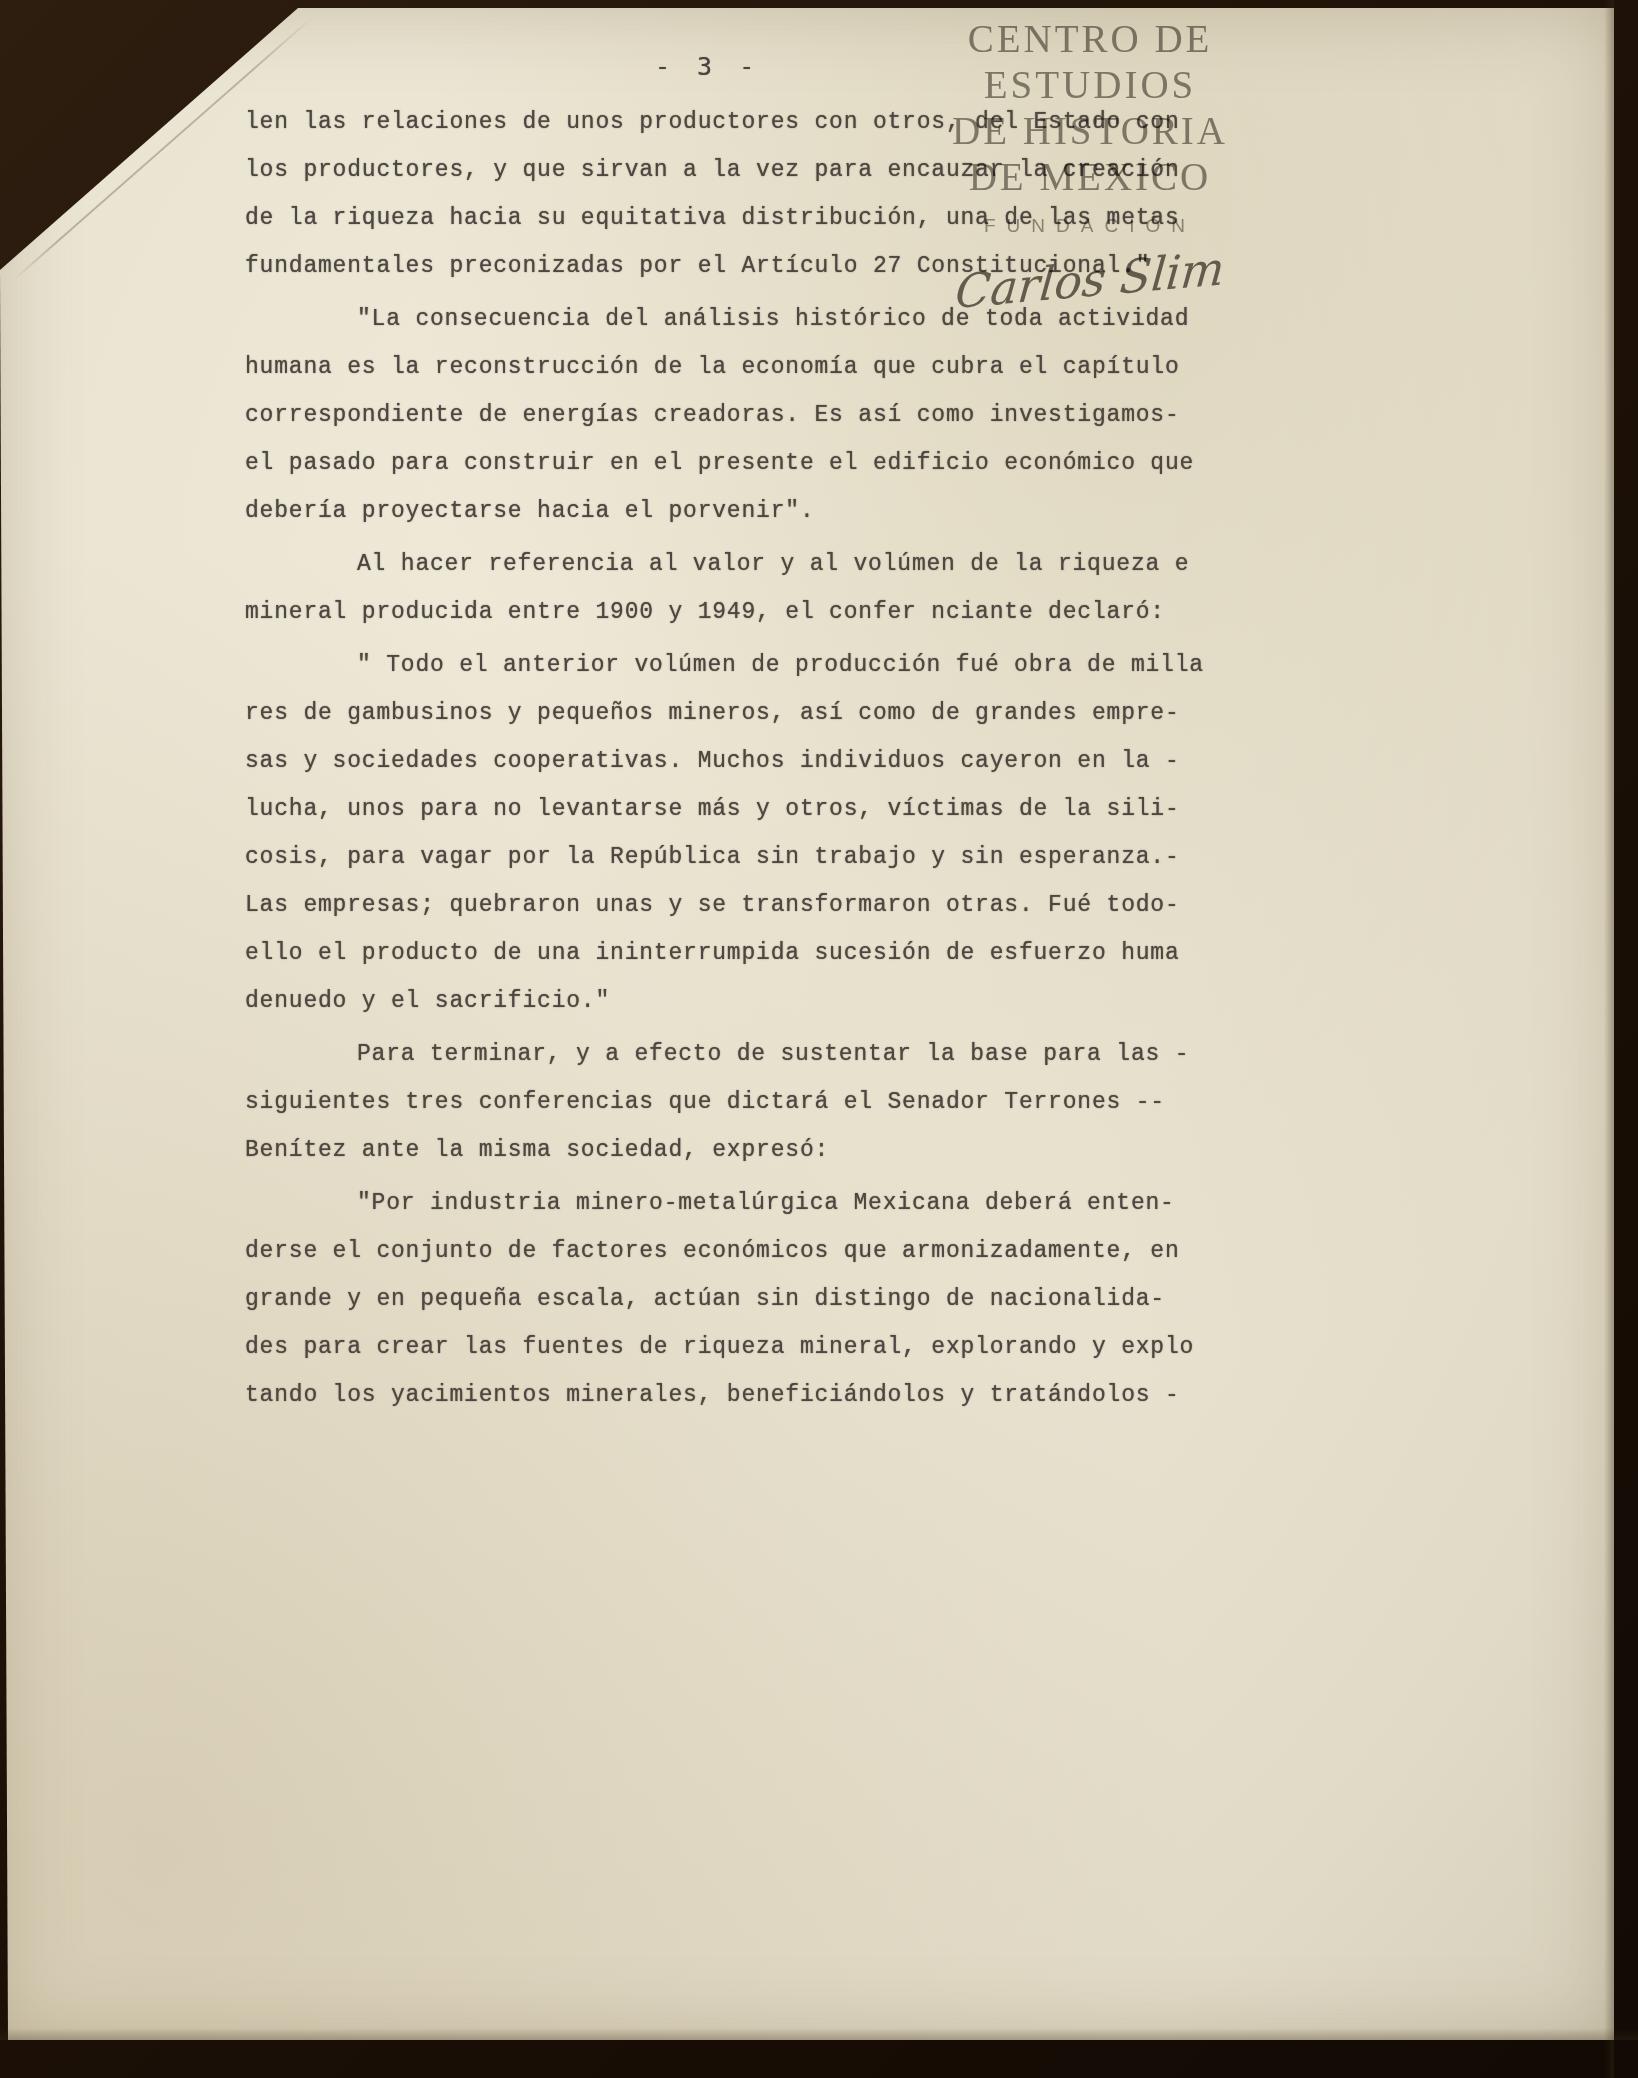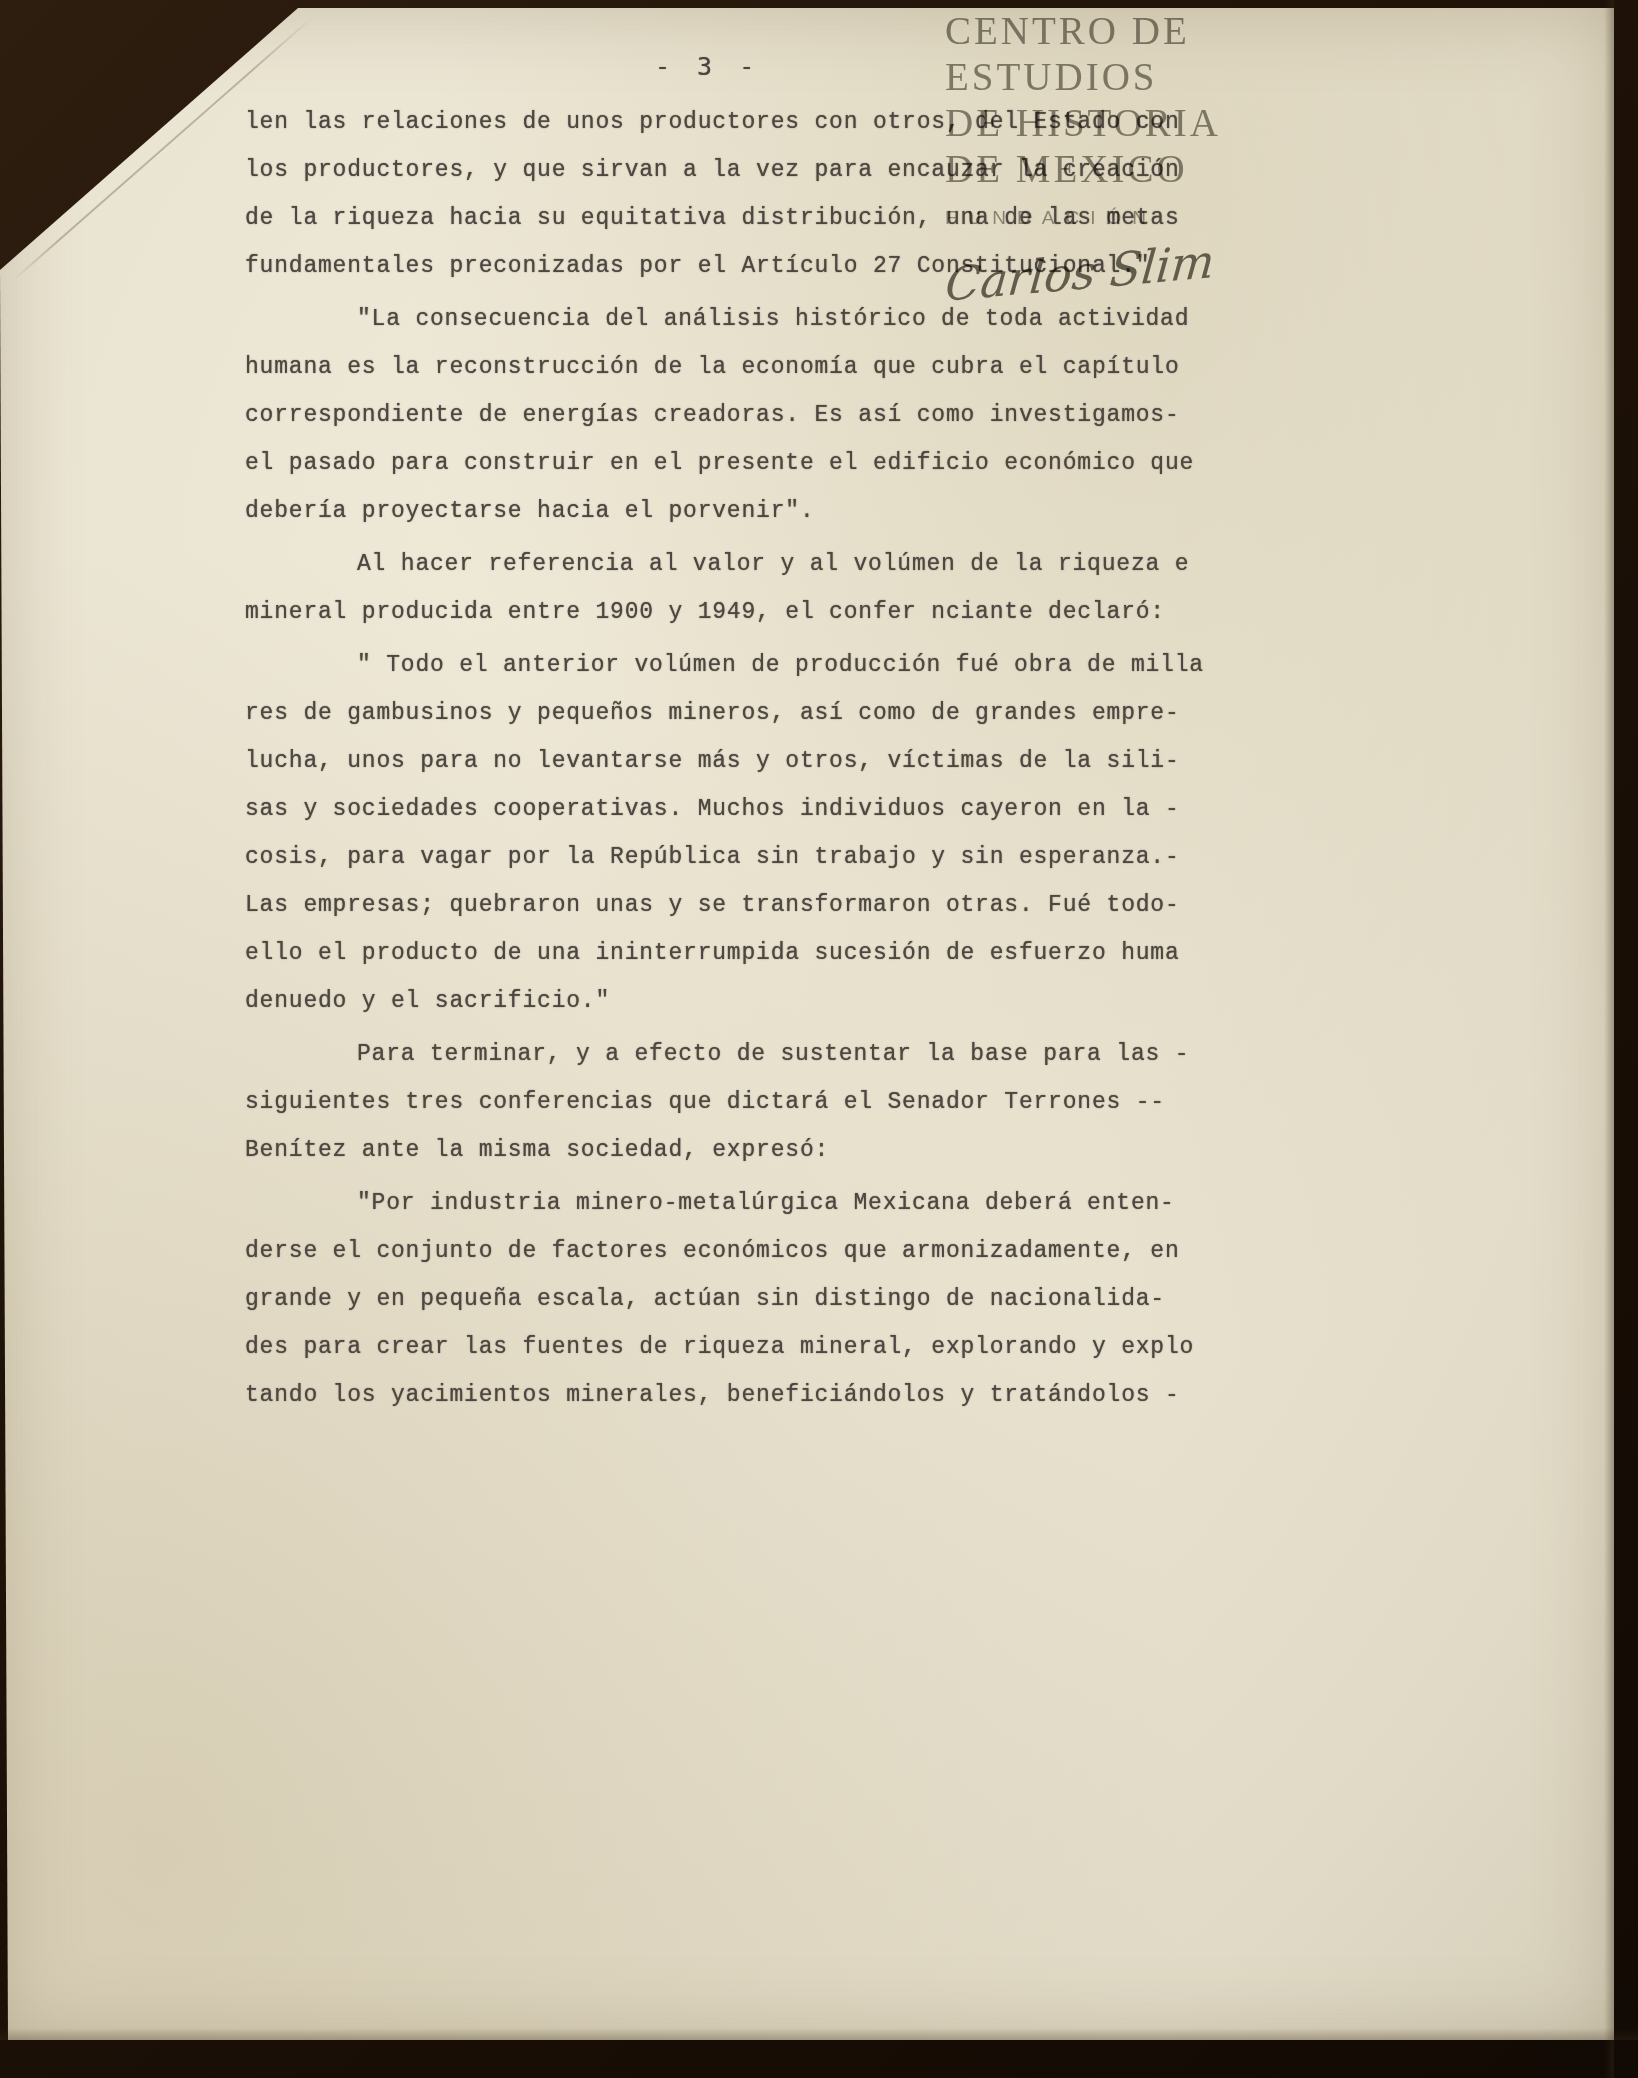--- a/index.html
+++ b/index.html
@@ -72,22 +72,23 @@
   }
   .text-block .para:first-child {
     margin-top: 0;
   }
   .text-block .line.indent {
     padding-left: 112px;
   }
   .watermark {
     position: absolute;
     left: 945px;
-    top: 0;
+    top: 8px;
     width: 290px;
+    text-align: center;
     mix-blend-mode: multiply;
     pointer-events: none;
   }
   .watermark .wm-line {
     font-family: "Liberation Serif", "DejaVu Serif", serif;
     font-size: 39px;
     line-height: 46px;
     letter-spacing: 3px;
     color: rgba(122, 119, 110, 0.85);
   }
@@ -149,22 +150,22 @@
         <div class="line">el pasado para construir en el presente el edificio económico que</div>
         <div class="line">debería proyectarse hacia el porvenir".</div>
       </div>
       <div class="para">
         <div class="line indent">Al hacer referencia al valor y al volúmen de la riqueza e</div>
         <div class="line">mineral producida entre 1900 y 1949, el confer nciante declaró:</div>
       </div>
       <div class="para">
         <div class="line indent">" Todo el anterior volúmen de producción fué obra de milla</div>
         <div class="line">res de gambusinos y pequeños mineros, así como de grandes empre-</div>
+        <div class="line">sas y sociedades cooperativas. Muchos individuos cayeron en la -</div>
         <div class="line">lucha, unos para no levantarse más y otros, víctimas de la sili-</div>
-        <div class="line">sas y sociedades cooperativas. Muchos individuos cayeron en la -</div>
         <div class="line">cosis, para vagar por la República sin trabajo y sin esperanza.-</div>
         <div class="line">Las empresas; quebraron unas y se transformaron otras. Fué todo-</div>
         <div class="line">ello el producto de una ininterrumpida sucesión de esfuerzo huma</div>
         <div class="line">denuedo y el sacrificio."</div>
       </div>
       <div class="para">
         <div class="line indent">Para terminar, y a efecto de sustentar la base para las -</div>
         <div class="line">siguientes tres conferencias que dictará el Senador Terrones --</div>
         <div class="line">Benítez ante la misma sociedad, expresó:</div>
       </div>

